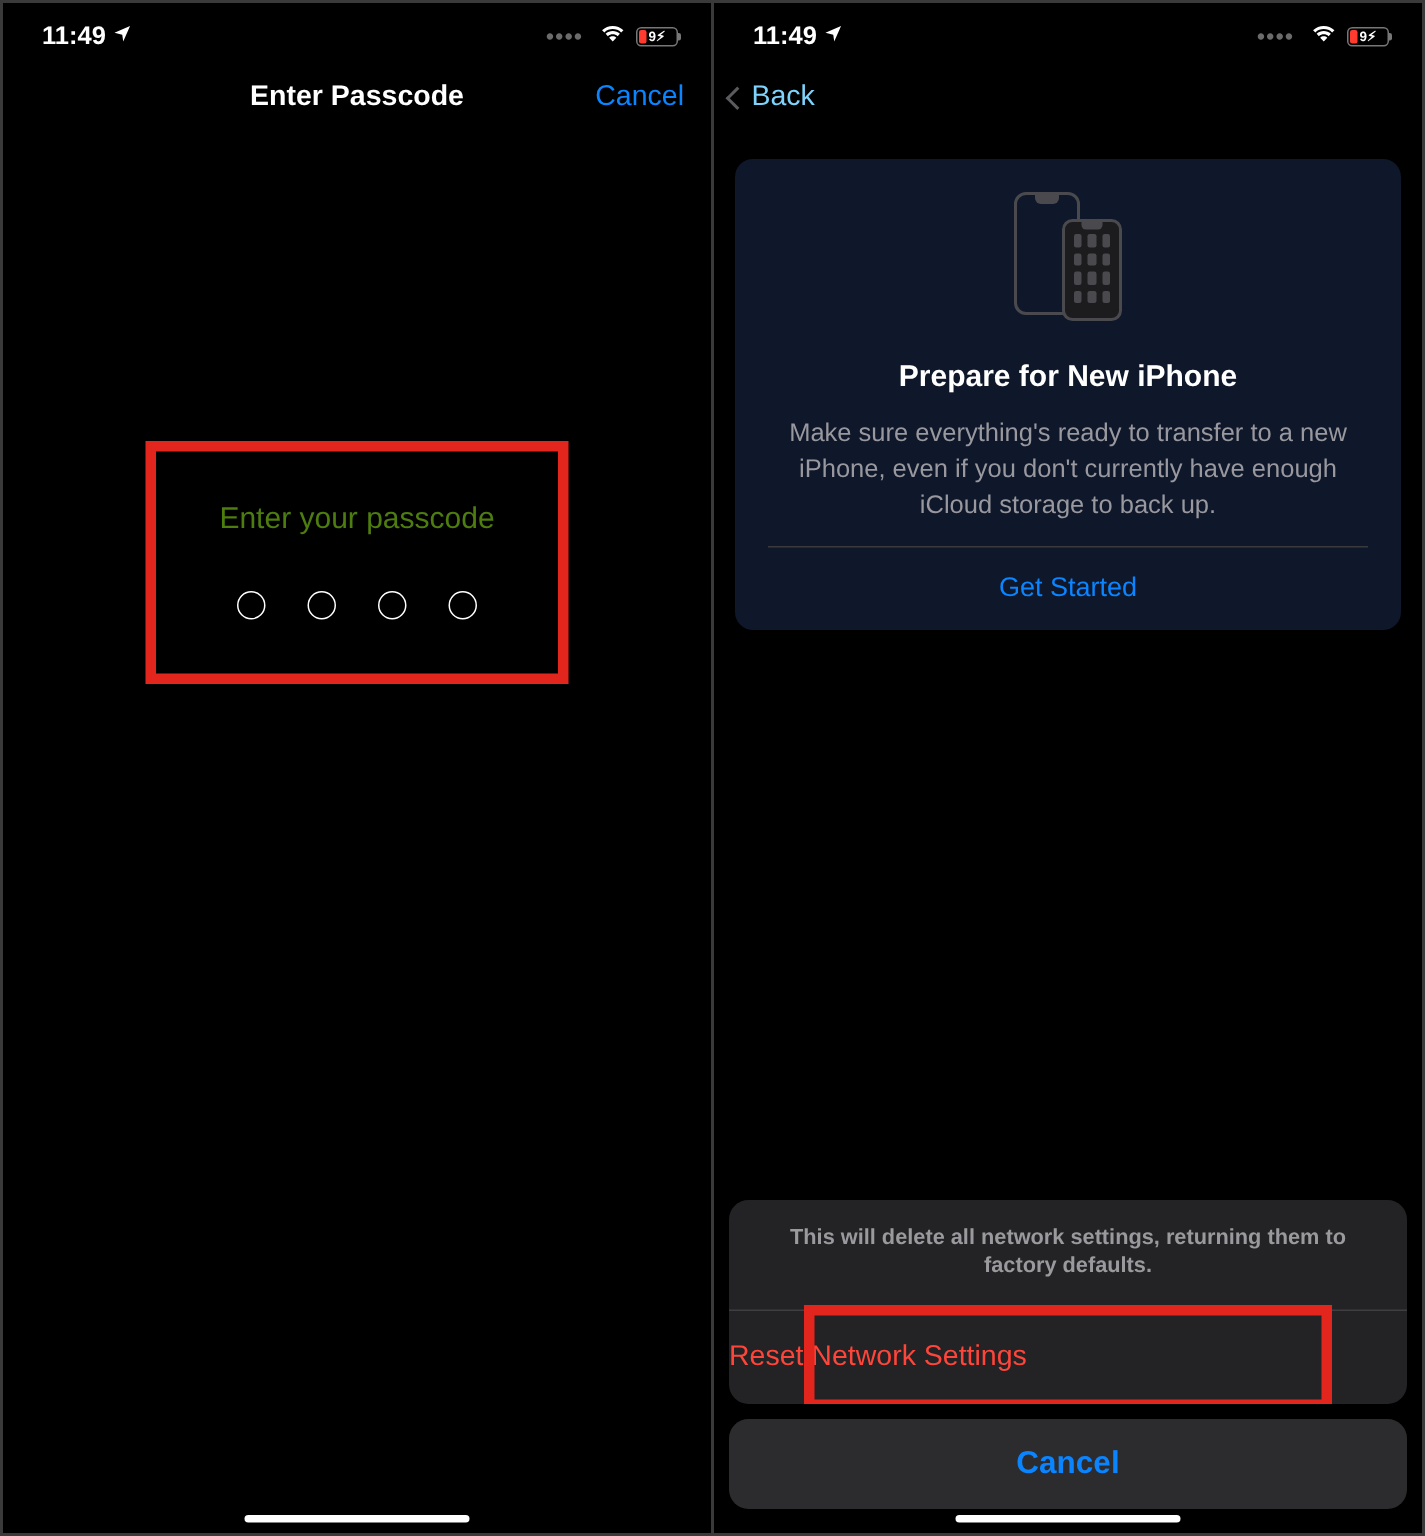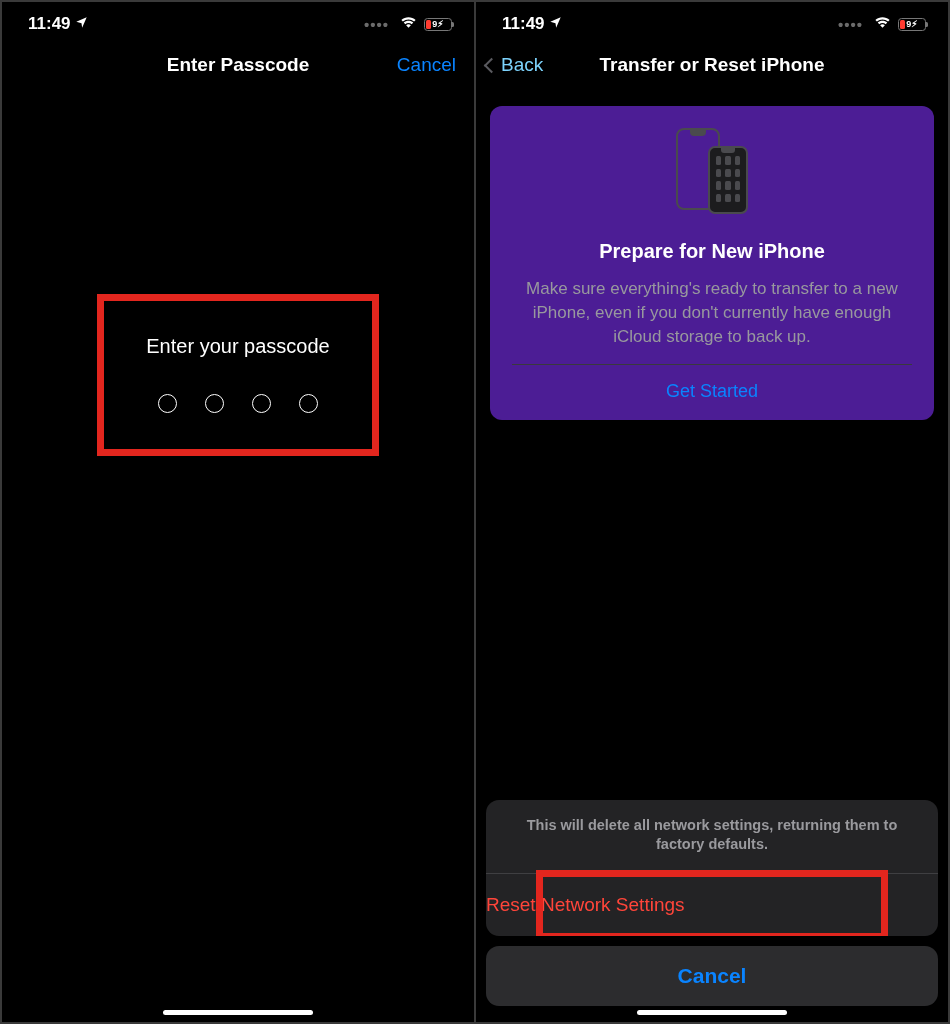--- a/index.html
+++ b/index.html
@@ -106,37 +106,37 @@
   
   .passcode-area {
     margin: 200px 95px 0;
     border: 7px solid #e2261e;
     padding: 34px 10px 36px;
     text-align: center;
   }
   .passcode-prompt {
     font-size: 20px;
     font-weight: 400;
-    color: #ffffff;
+    color: #4d7c0f;
     margin-bottom: 36px;
   }
   .passcode-dots {
     display: flex;
     justify-content: center;
     gap: 28px;
   }
   .passcode-dot {
     width: 19px; height: 19px;
     border: 1.5px solid #fff;
     border-radius: 50%;
   }
   
   .prepare-card {
     margin: 12px 14px;
-    background: #4c1d95;
+    background: #0f172a;
     border-radius: 12px;
     text-align: center;
     padding: 22px 22px 0;
   }
   .device-icons {
     display: flex;
     justify-content: center;
     align-items: flex-end;
     margin-bottom: 24px;
     position: relative;
@@ -320,21 +320,20 @@
         <span class="battery-text"><span>9</span>⚡︎</span>
       </span>
     </div>
   </div>
 
   <div class="nav-bar">
     <span class="nav-left">
       <span class="chevron-left"></span>
       <span>Back</span>
     </span>
-    <span class="nav-title">Transfer or Reset iPhone</span>
   </div>
 
   <div class="prepare-card">
     <div class="device-icons">
       <div class="device-ph1"></div>
       <div class="device-ph2">
         <span class="app-dot"></span>
           <span class="app-dot"></span>
           <span class="app-dot"></span>
         <span class="app-dot"></span>

